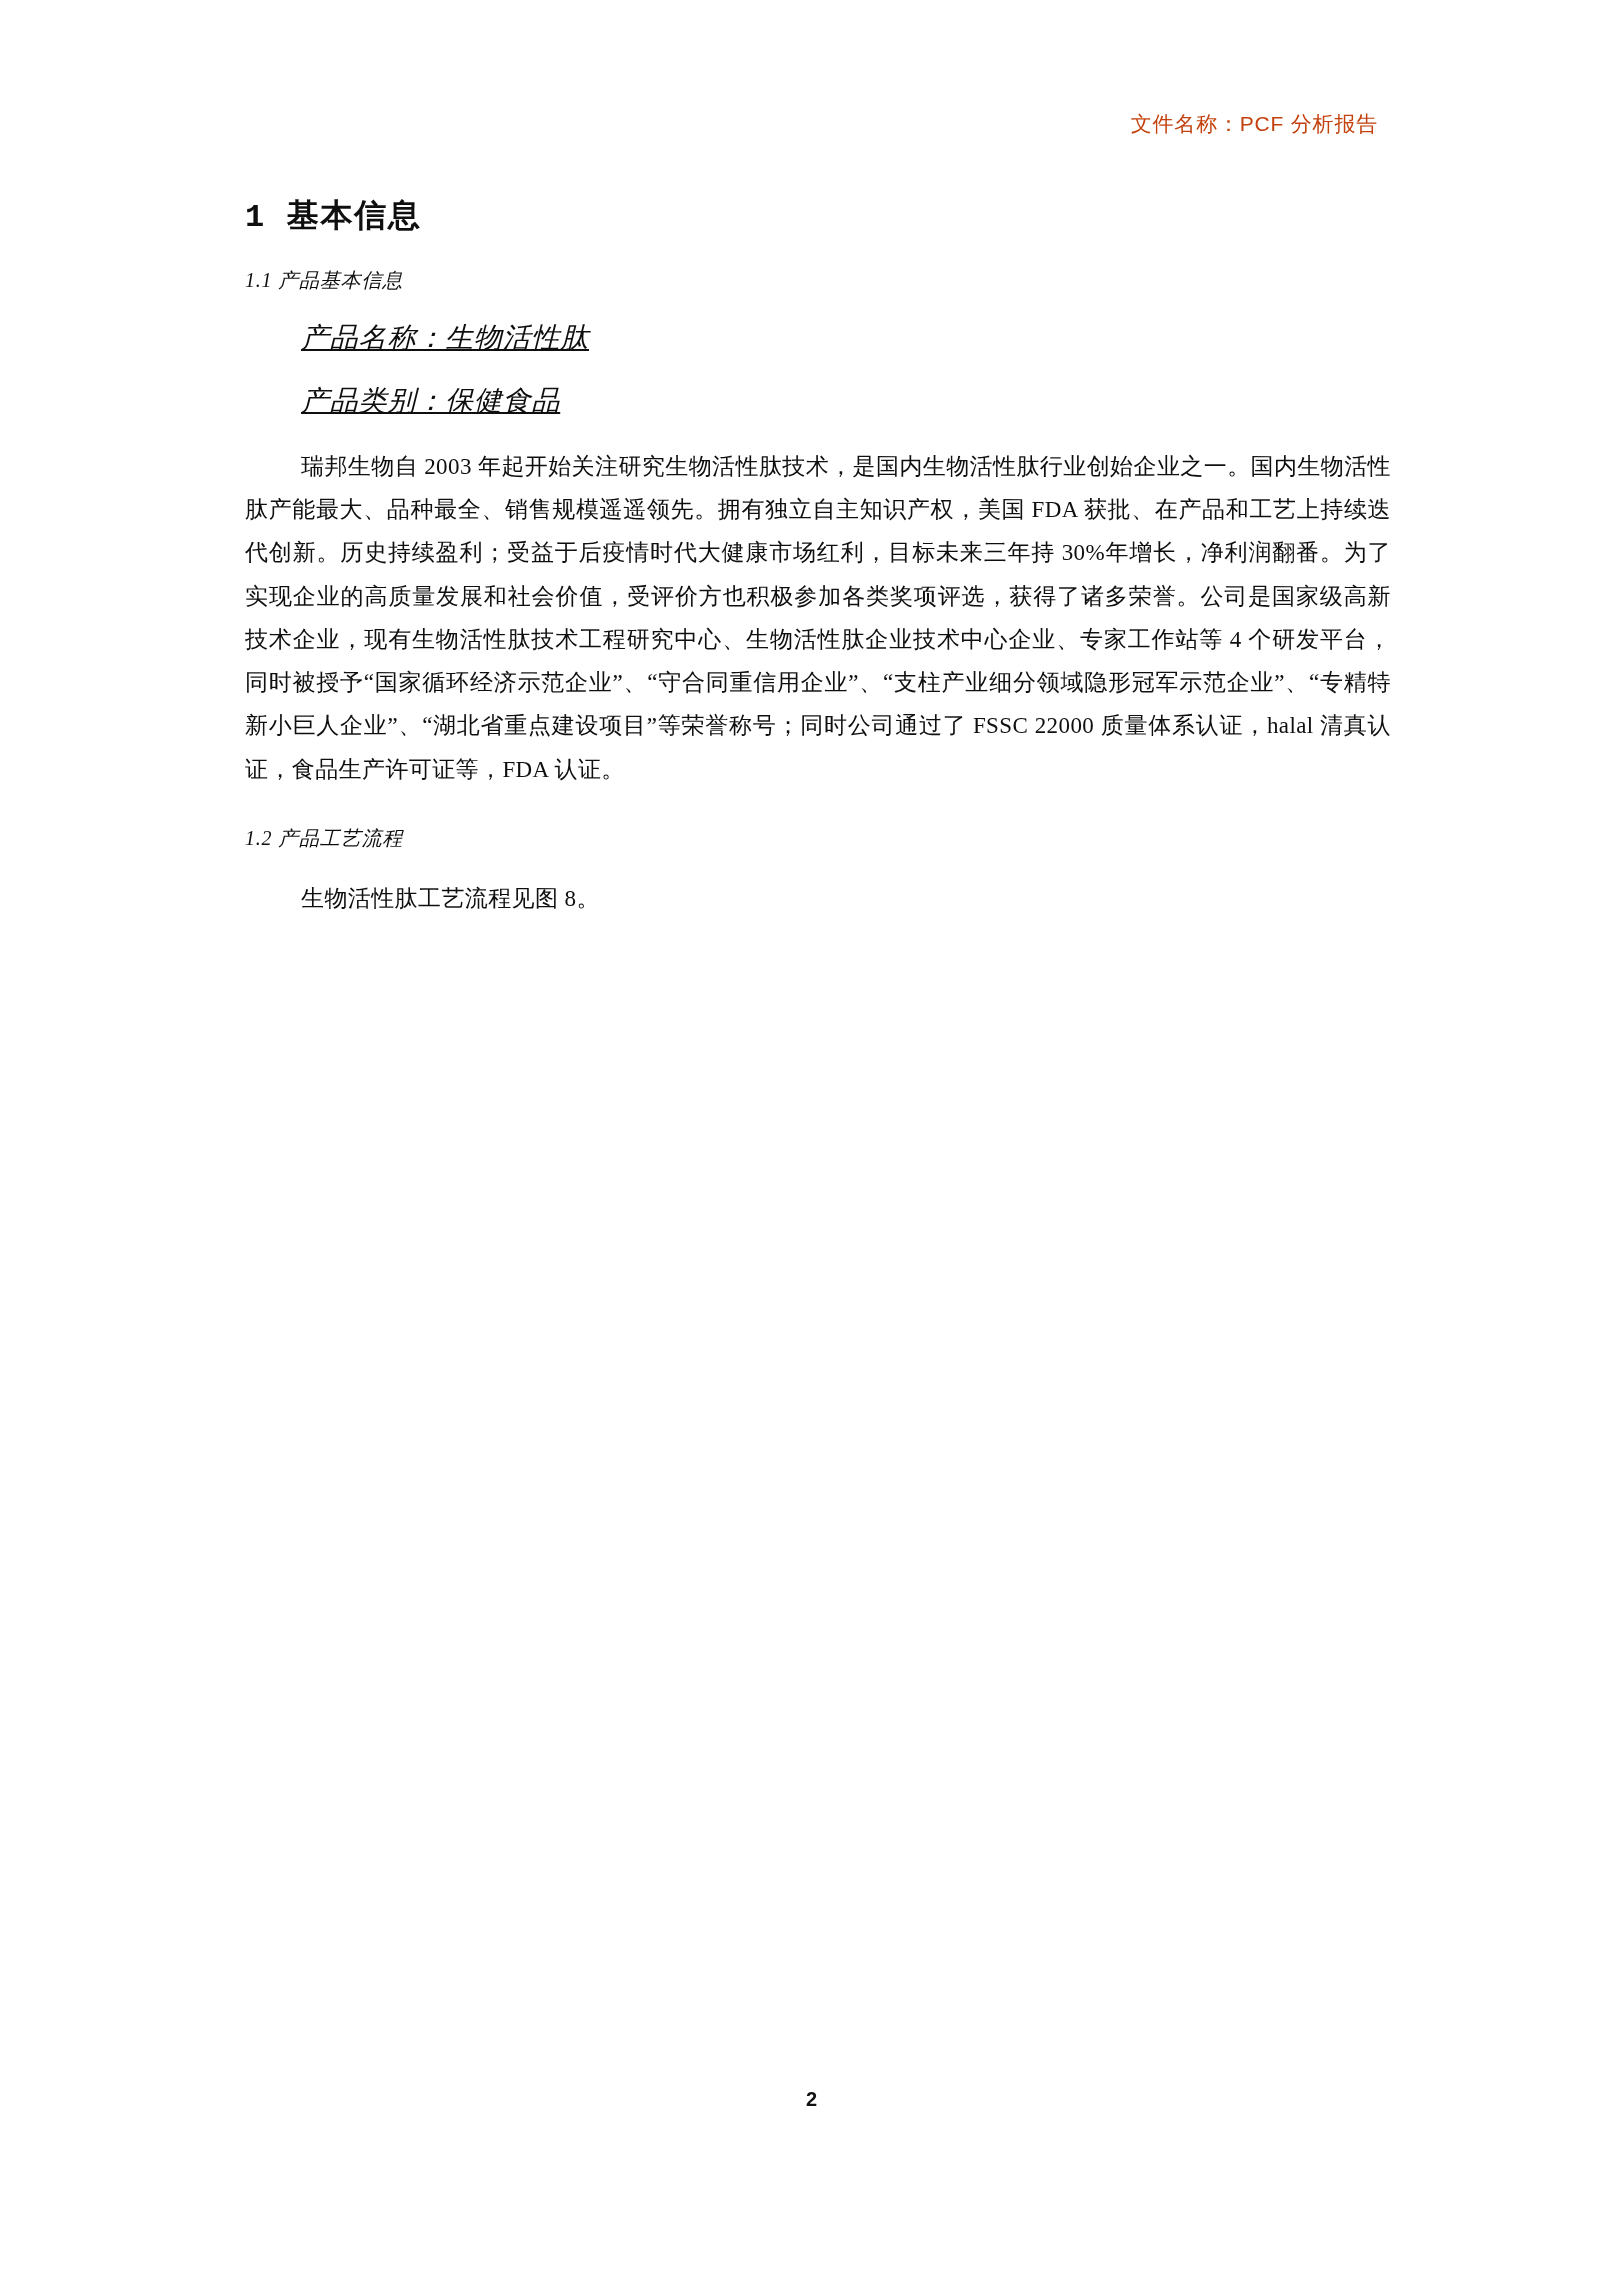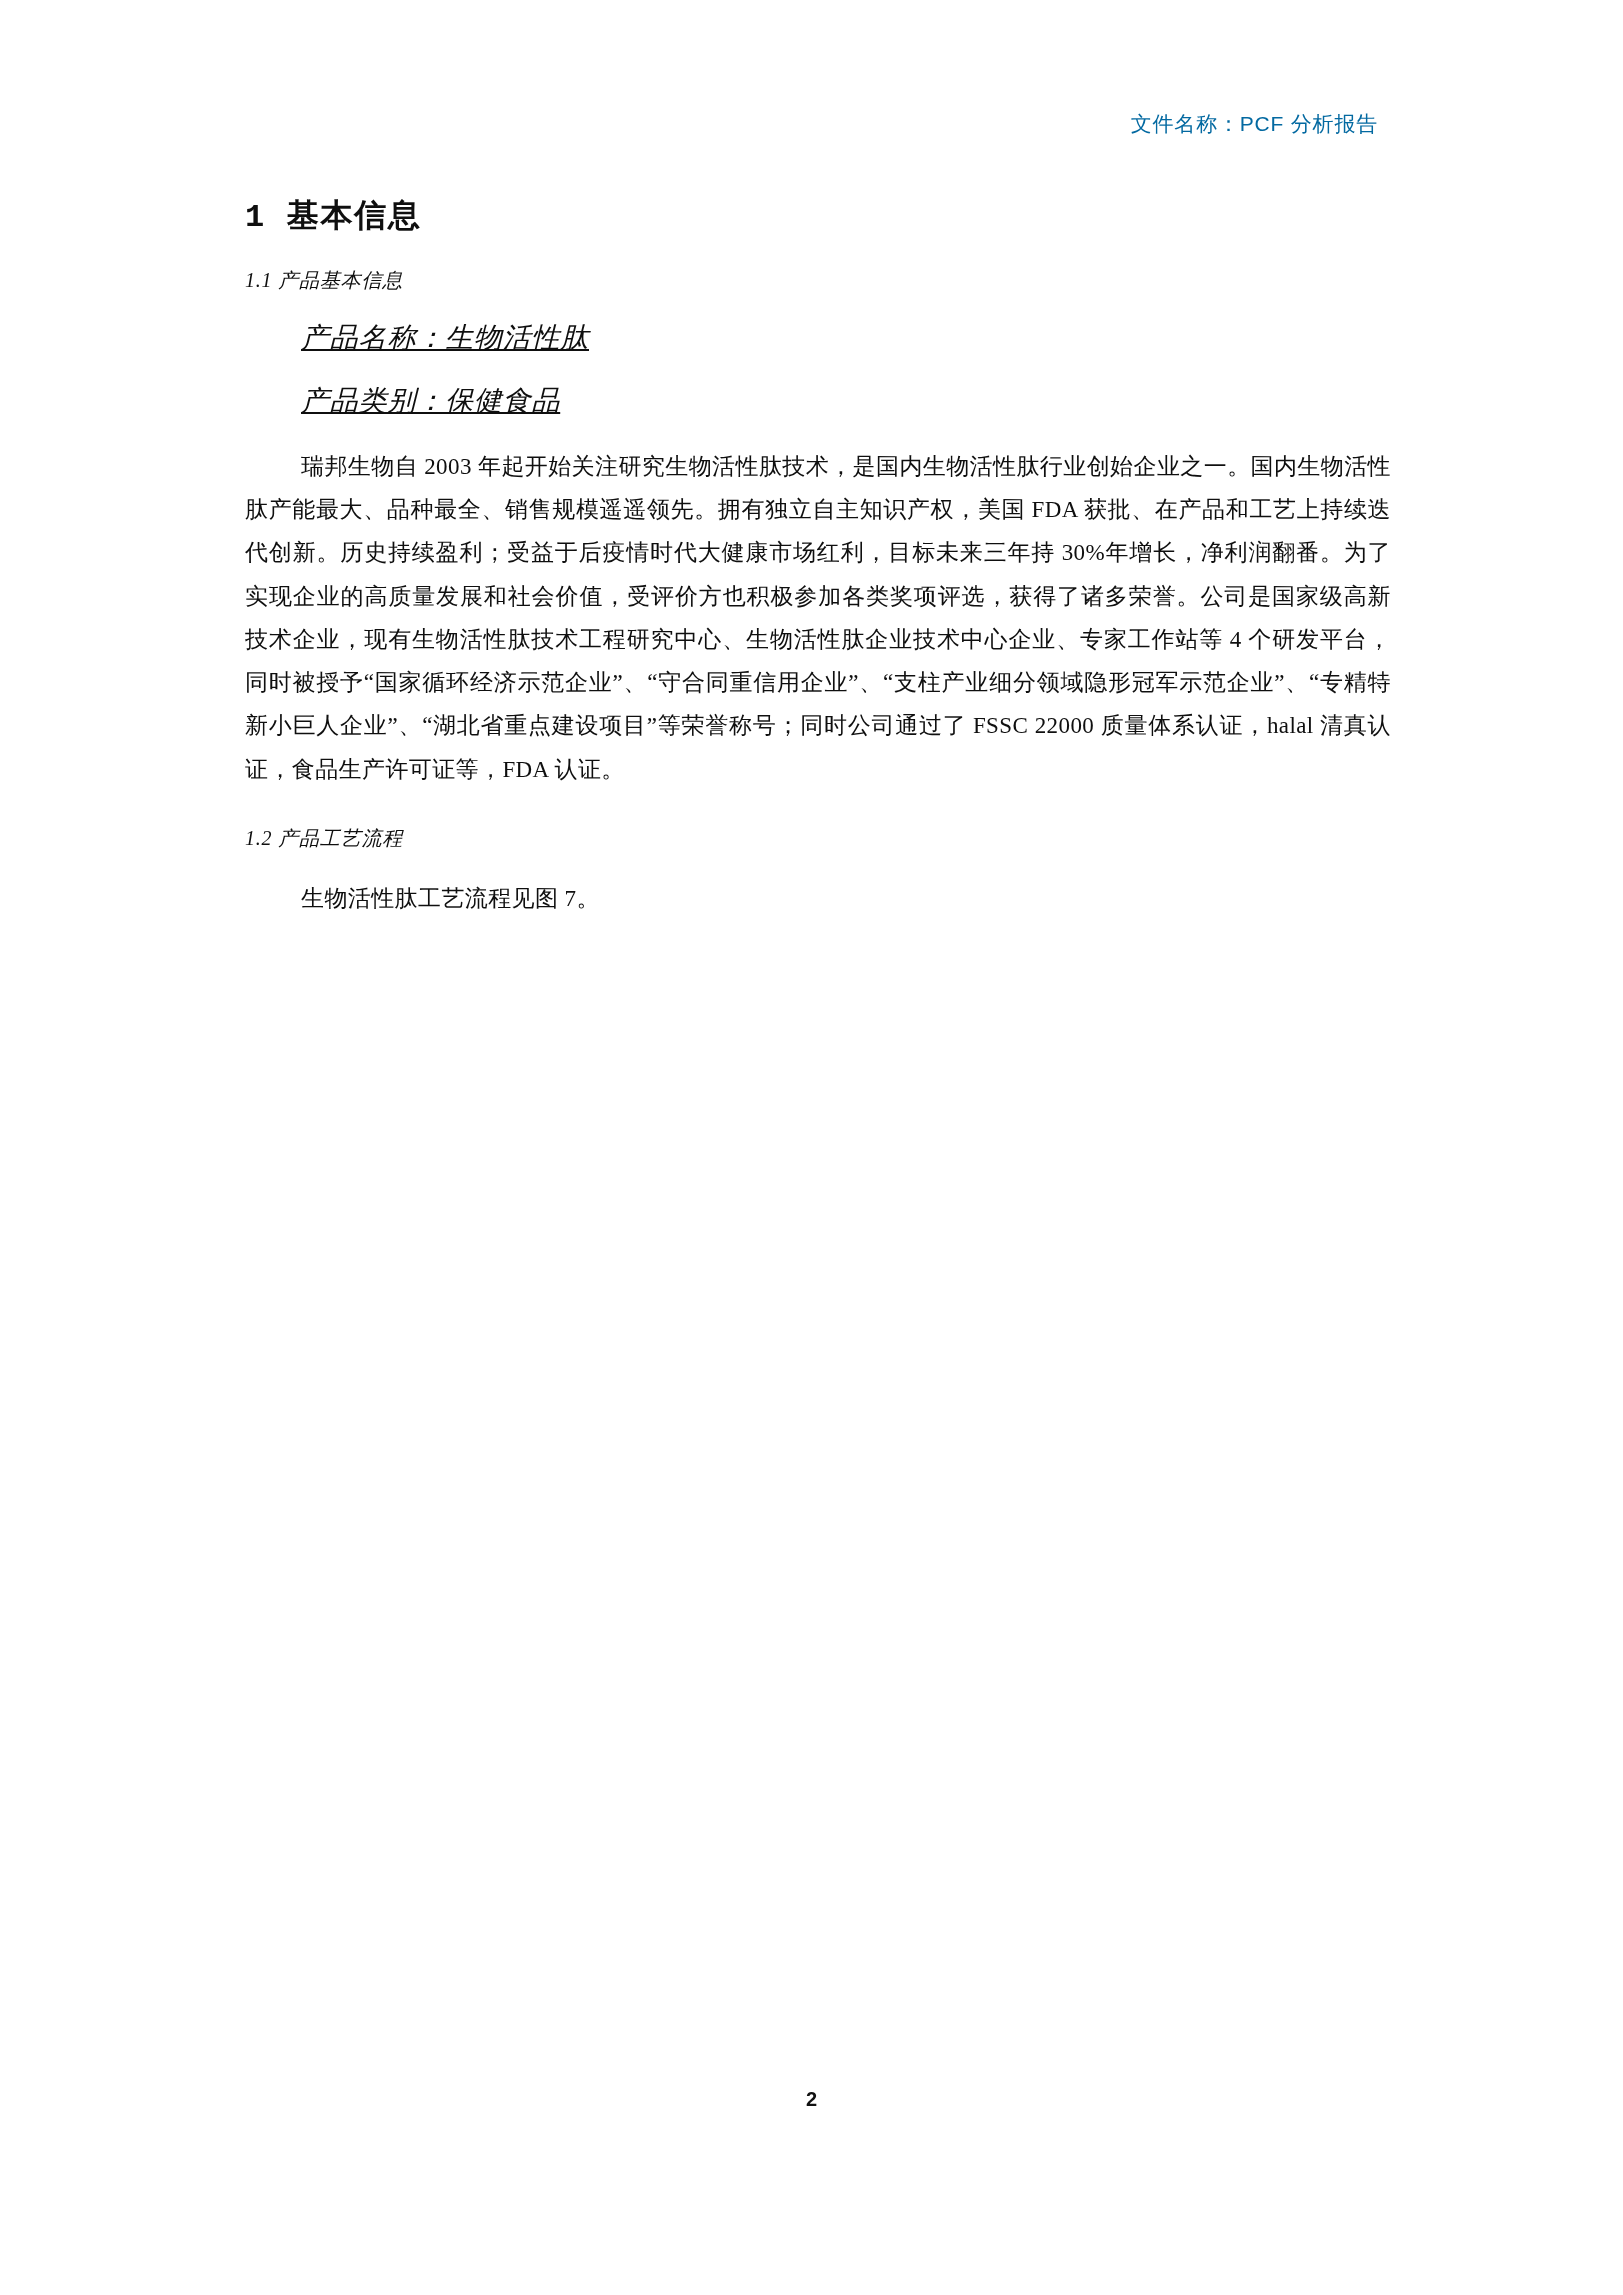--- a/index.html
+++ b/index.html
@@ -26,21 +26,21 @@
   .doc-header {
     position: absolute;
     left: 0;
     top: 110px;
     width: 1623px;
     text-align: right;
     padding-right: 245px;
     box-sizing: border-box;
     font-size: 21px;
     letter-spacing: 0.8px;
-    color: #0369a1;
+    color: #c2410c;
     font-family: "Liberation Sans", "DejaVu Sans", sans-serif;
   }
   
   .content {
     position: absolute;
     left: 245px;
     top: 194px;
     width: 1146px;
   }
   h1.section-title {
@@ -107,20 +107,20 @@
 
     <div class="field-line">产品名称：生物活性肽</div>
     <div class="field-line">产品类别：保健食品</div>
 
     <p class="body-par">瑞邦生物自 2003 年起开始关注研究生物活性肽技术，是国内生物活性肽行业创始企业之一。国内生物活性肽产能最大、品种最全、销售规模遥遥领先。拥有独立自主知识产权，美国 FDA 获批、在产品和工艺上持续迭代创新。历史持续盈利；受益于后疫情时代大健康市场红利，目标未来三年持 30%年增长，净利润翻番。为了实现企业的高质量发展和社会价值，受评价方也积极参加各类奖项评选，获得了诸多荣誉。公司是国家级高新技术企业，现有生物活性肽技术工程研究中心、生物活性肽企业技术中心企业、专家工作站等 4 个研发平台，同时被授予“国家循环经济示范企业”、“守合同重信用企业”、“支柱产业细分领域隐形冠军示范企业”、“专精特新小巨人企业”、“湖北省重点建设项目”等荣誉称号；同时公司通过了 FSSC 22000 质量体系认证，halal 清真认证，食品生产许可证等，FDA 认证。</p>
 
     <div class="spacer-small"></div>
 
     <h2 class="sub-title">1.2  产品工艺流程</h2>
 
-    <p class="body-par no-indent">生物活性肽工艺流程见图 7。</p>
+    <p class="body-par no-indent">生物活性肽工艺流程见图 8。</p>
 
   </div>
 
   <div class="page-number">2</div>
 
 </div>
 
 
 </body></html>

